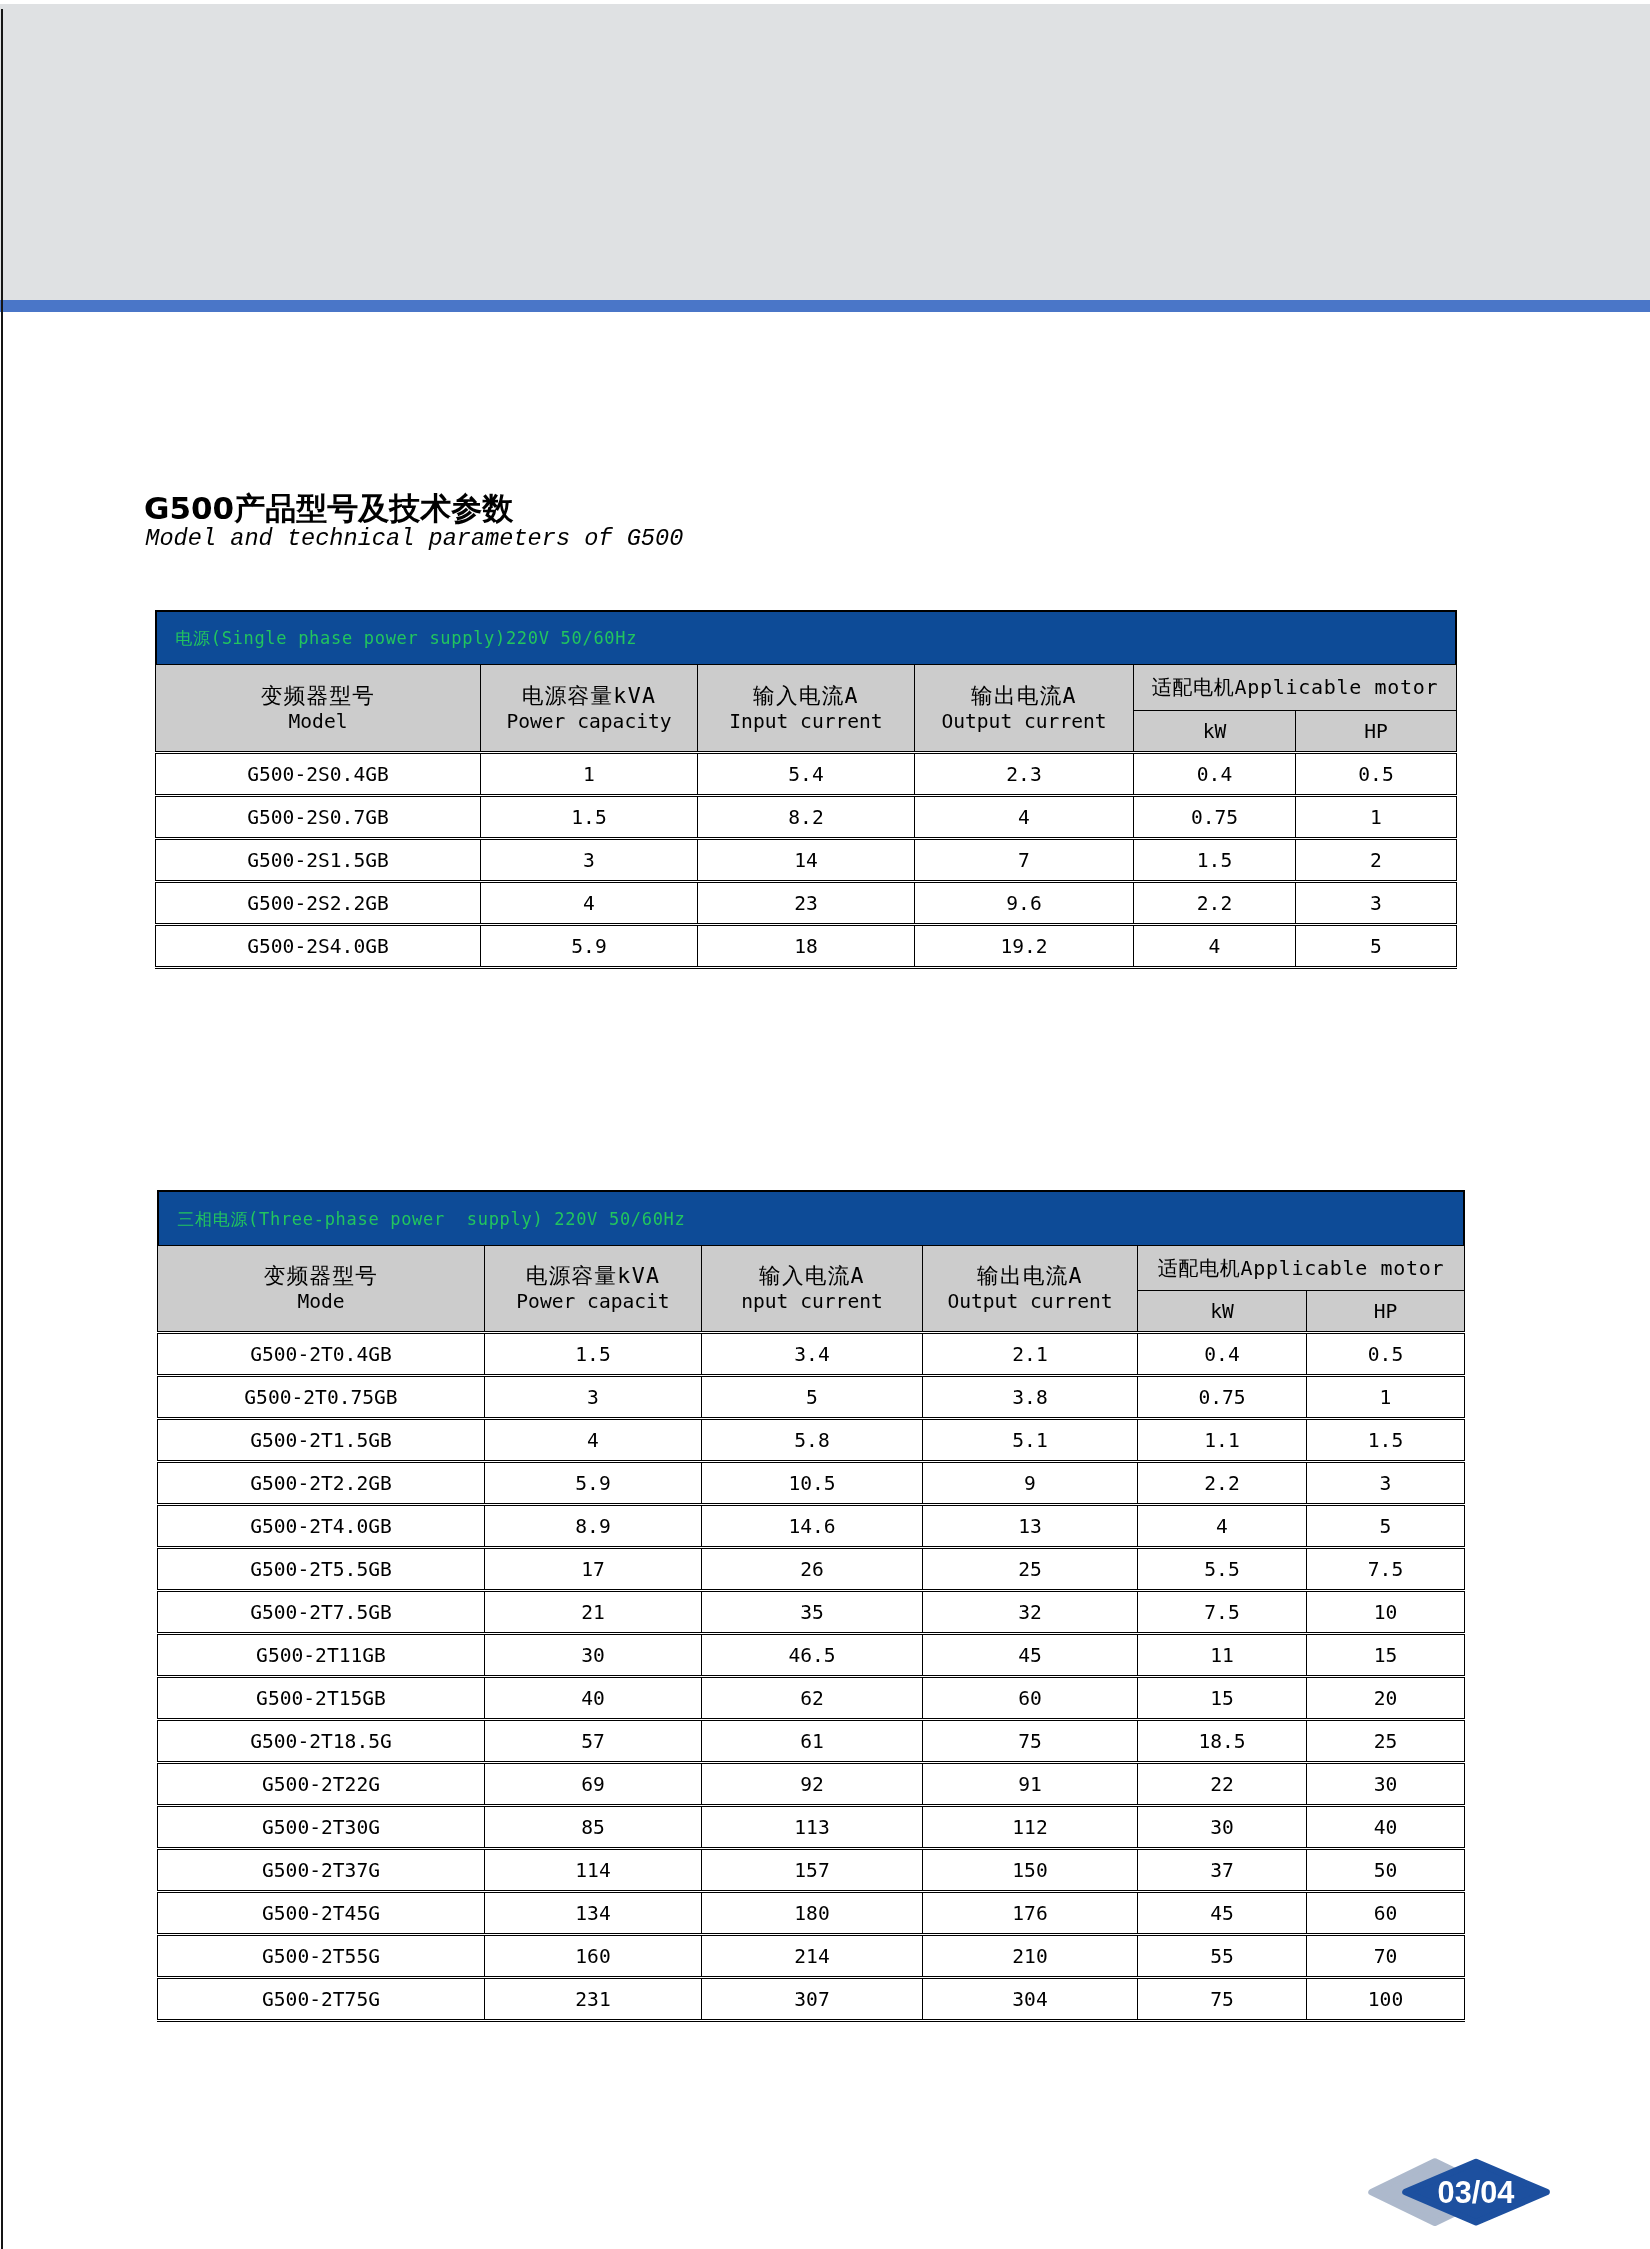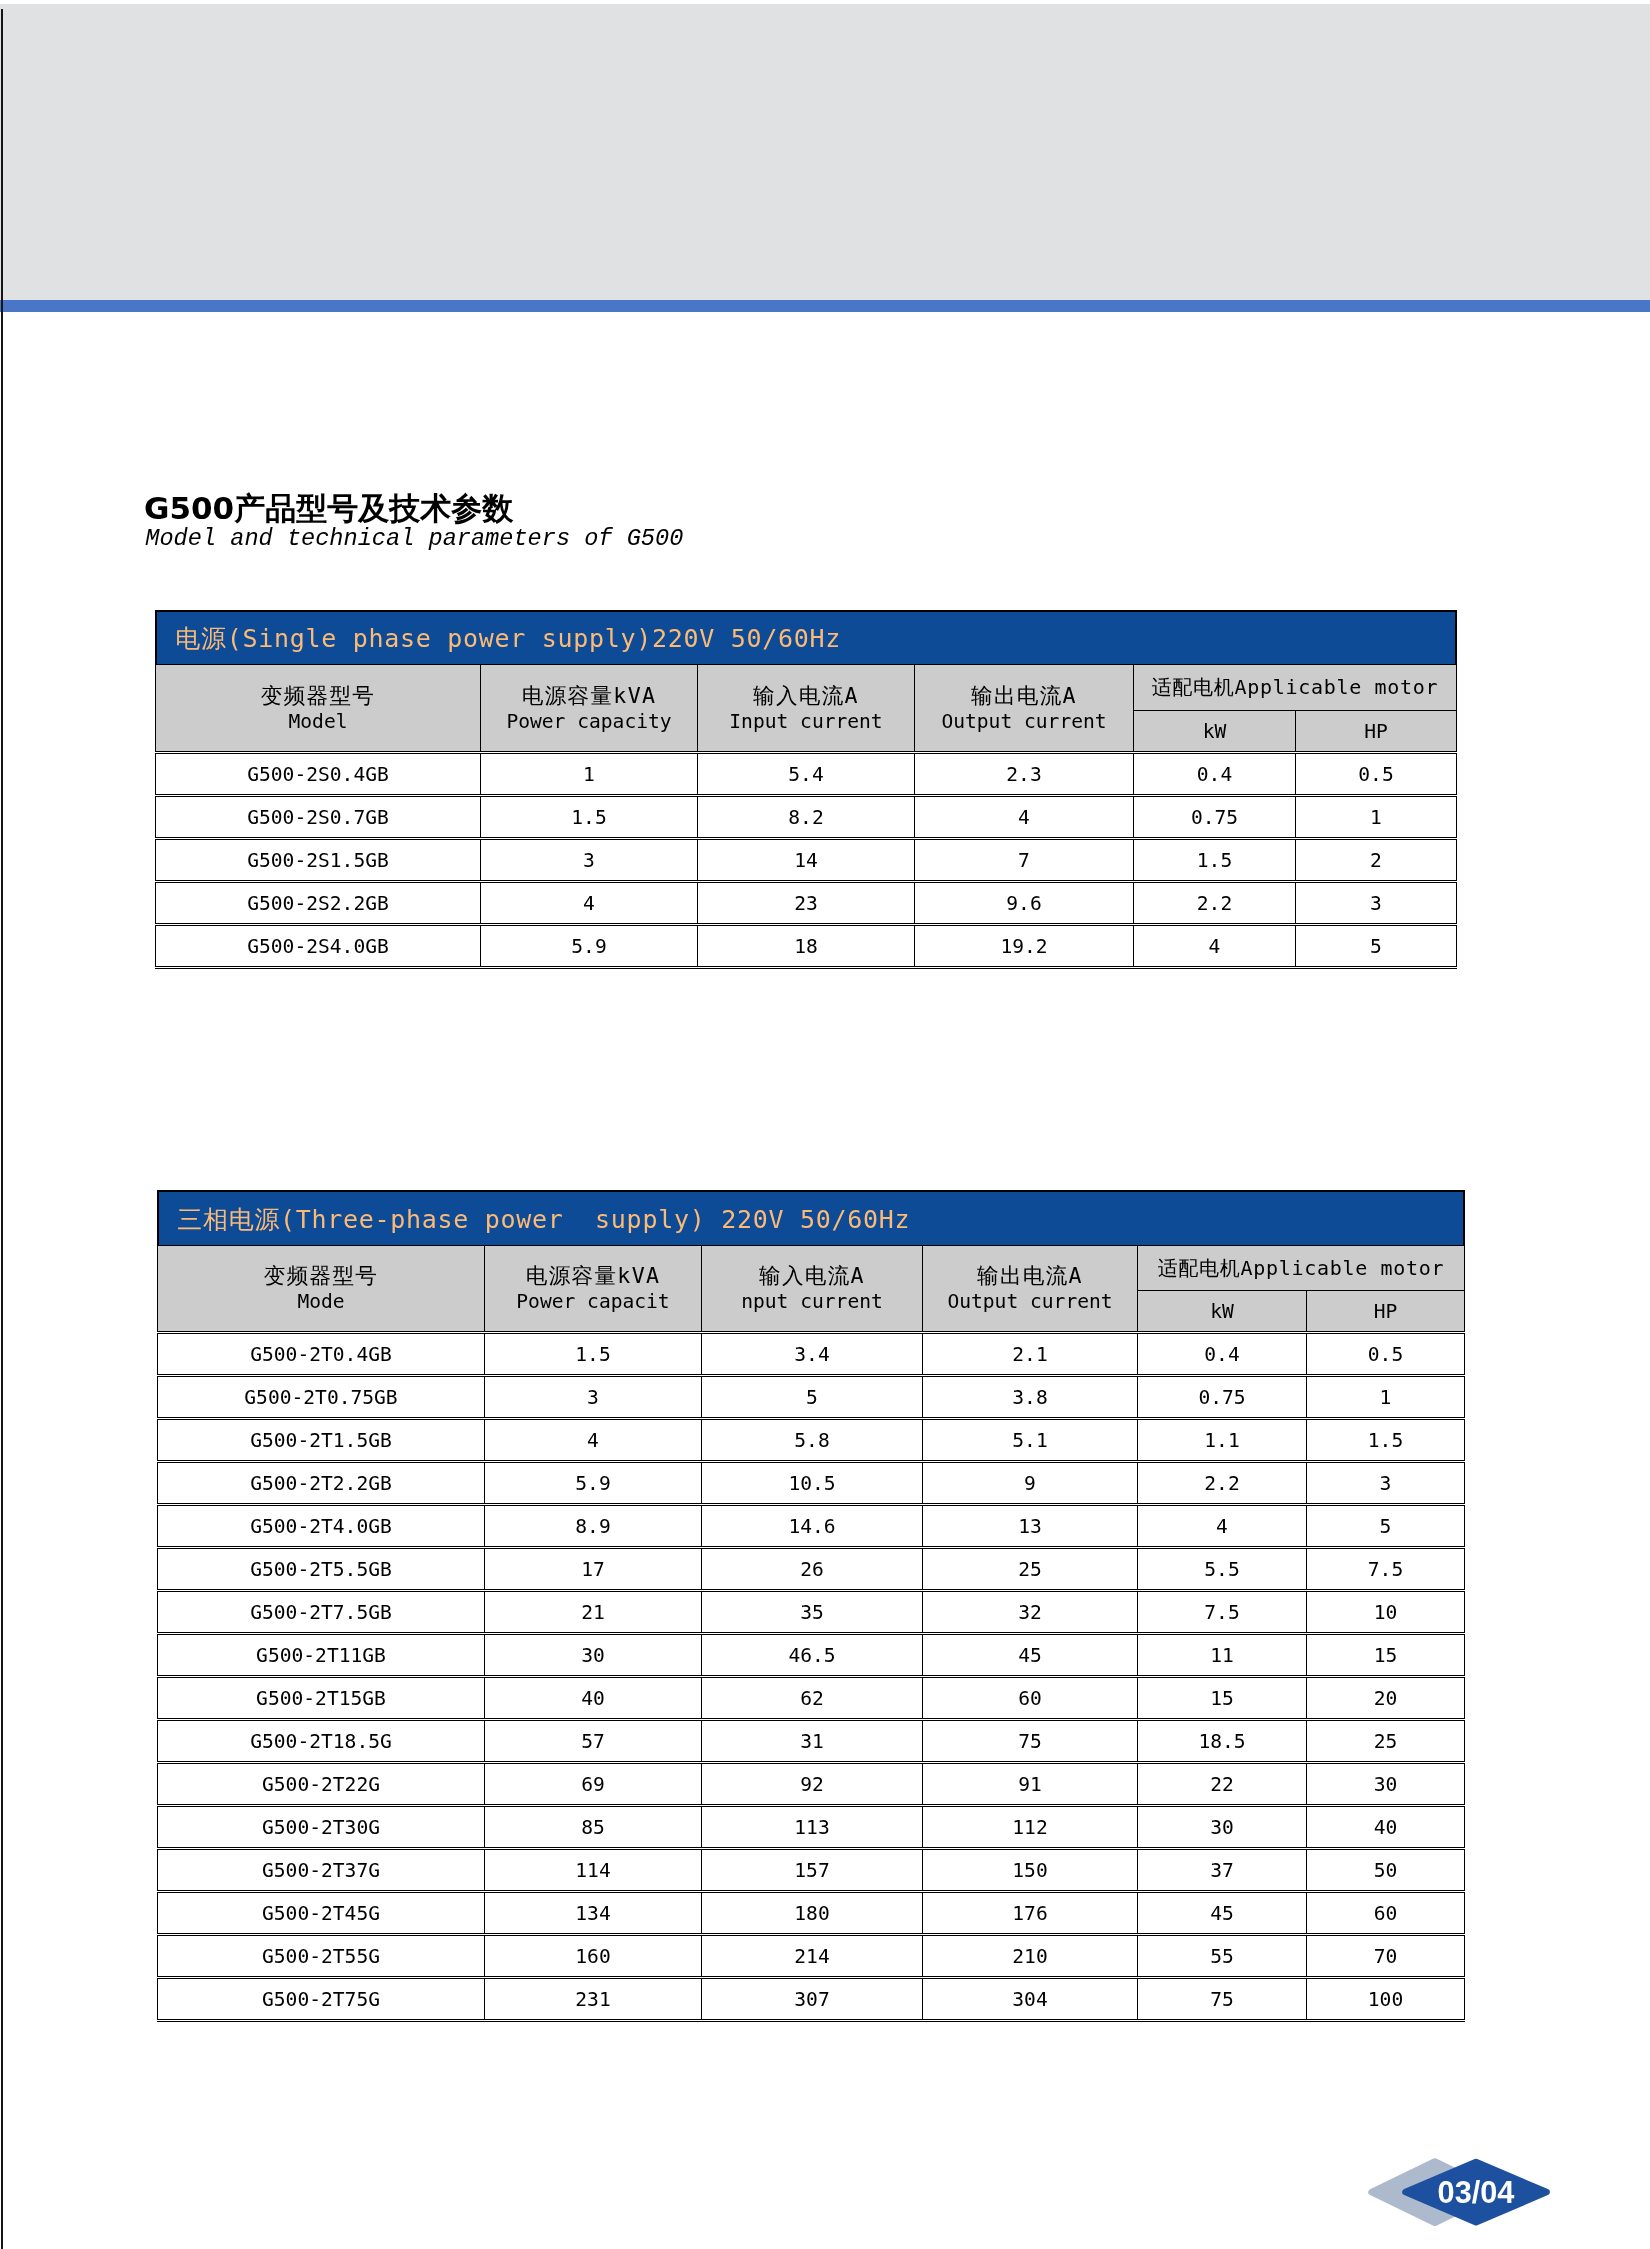--- a/index.html
+++ b/index.html
@@ -24,24 +24,24 @@
   .title-cn{
     margin:0;font-family:"DejaVu Sans", sans-serif;font-weight:bold;
     font-size:31px;line-height:34px;letter-spacing:0px;
   }
   .title-en{
     margin:1.3px 0 0 1.3px;font-family:Liberation Mono, monospace;
     font-style:italic;font-weight:normal;font-size:23.6px;line-height:26px;
   }
 
   .band{
-    position:absolute;background:var(--band-blue);color:#fdba74;
+    position:absolute;background:var(--band-blue);color:#22c55e;
     border:2px solid #000;border-bottom:none;
     display:flex;align-items:center;padding-left:18.3px;
-    font-size:25px;white-space:pre;letter-spacing:0.7px;
+    font-size:17px;white-space:pre;letter-spacing:0.7px;
   }
   .band-1{left:155px;top:610px;width:1302px;height:54px;}
   .band-2{left:157px;top:1190px;width:1308px;height:56px;}
 
   table.spec{
     position:absolute;border-collapse:collapse;table-layout:fixed;background:#fff;
   }
   .tbl-1{left:155px;top:664px;width:1302px;}
   .tbl-2{left:157px;top:1245px;width:1308px;}
 
@@ -284,21 +284,21 @@
         <td>G500-2T15GB</td>
         <td>40</td>
         <td>62</td>
         <td>60</td>
         <td>15</td>
         <td>20</td>
       </tr>
       <tr>
         <td>G500-2T18.5G</td>
         <td>57</td>
-        <td>31</td>
+        <td>61</td>
         <td>75</td>
         <td>18.5</td>
         <td>25</td>
       </tr>
       <tr>
         <td>G500-2T22G</td>
         <td>69</td>
         <td>92</td>
         <td>91</td>
         <td>22</td>

